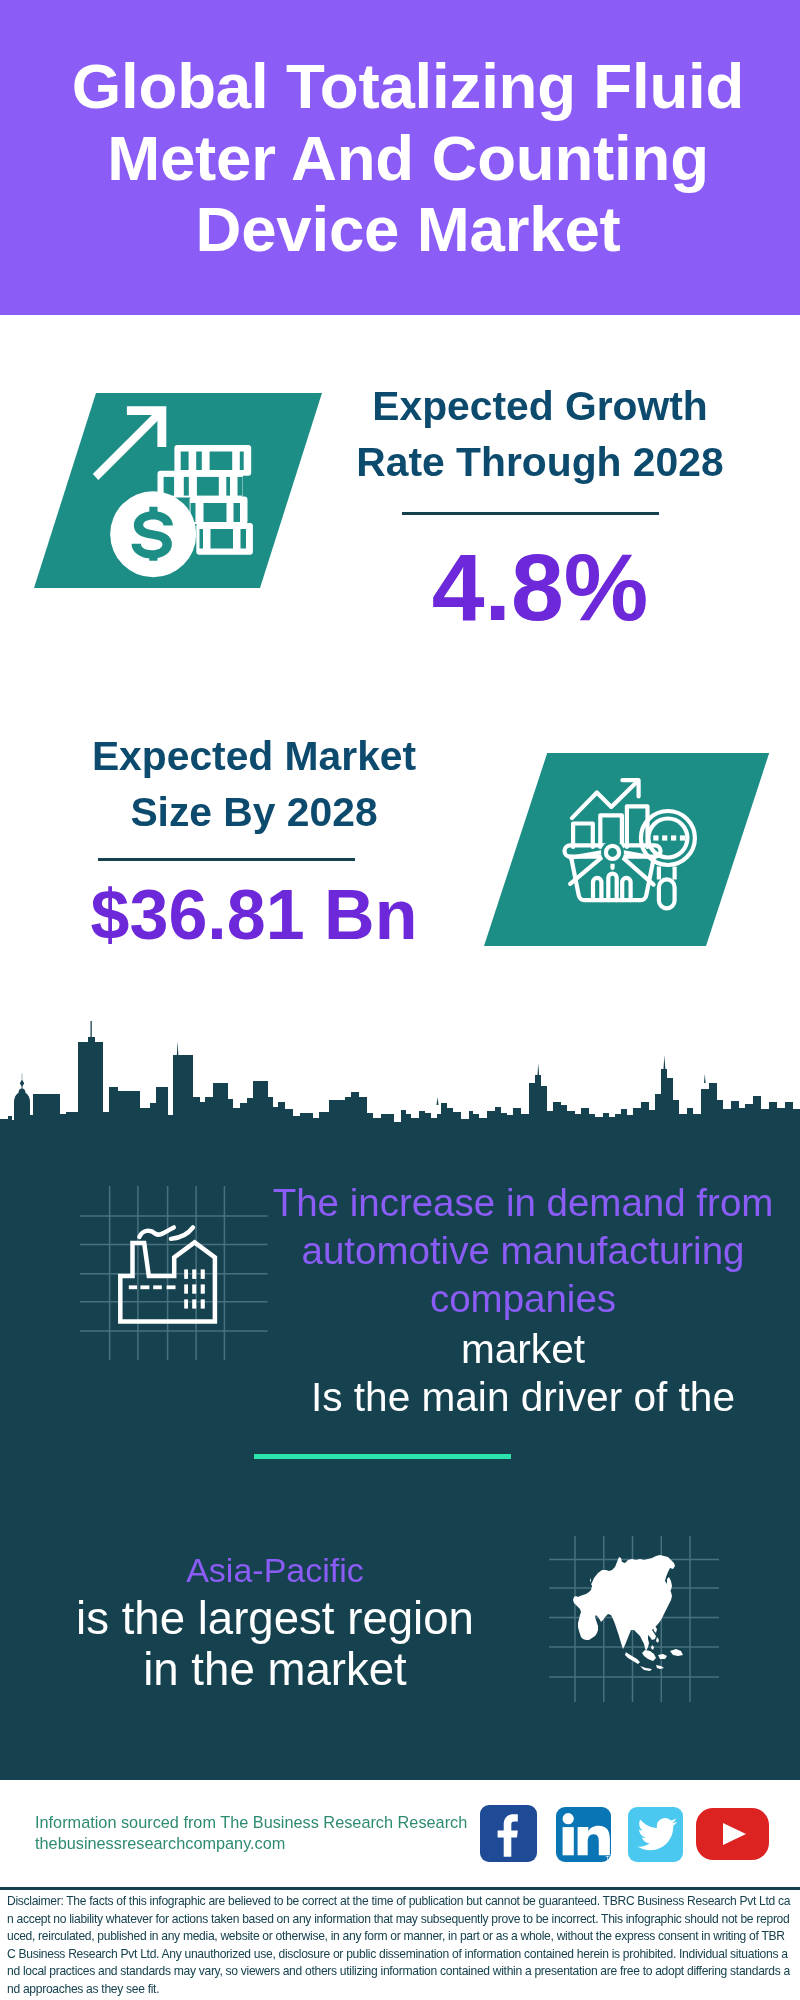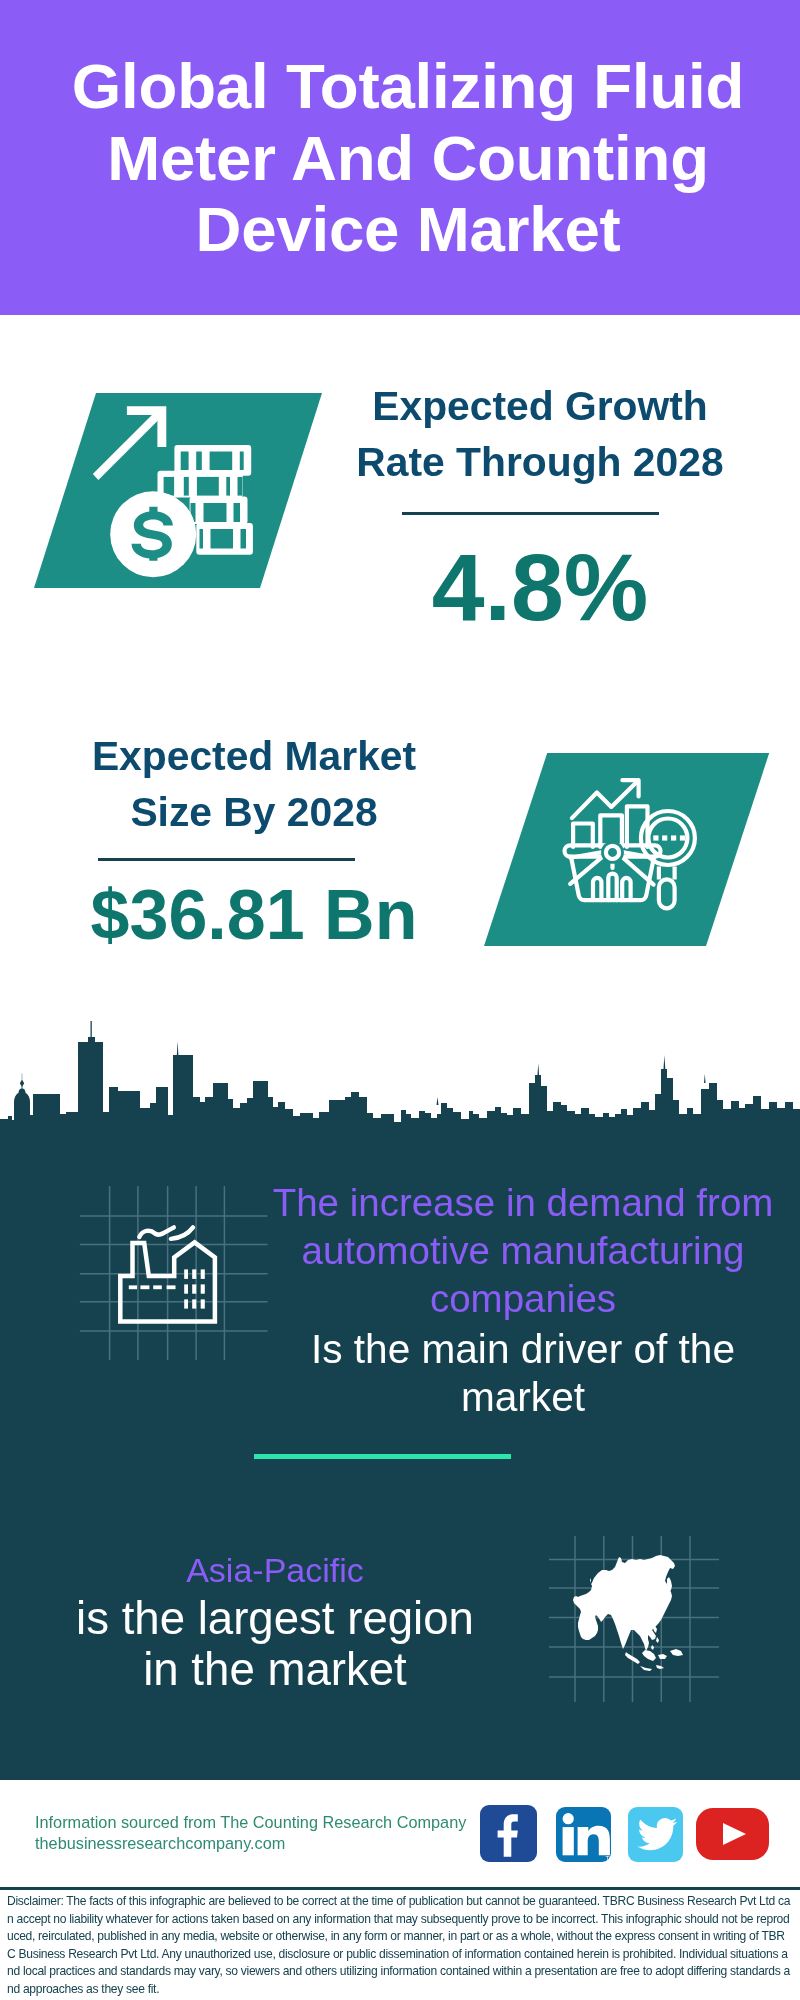--- a/index.html
+++ b/index.html
@@ -10,21 +10,21 @@
   .hdr{position:absolute;left:0;top:0;width:800px;height:315px;background:#8b5cf6;}
   .hdr h1{position:absolute;left:48px;top:50px;margin:0;color:#fff;font-size:63.6px;
           line-height:71.5px;font-weight:bold;text-align:center;width:720px;letter-spacing:-0.2px;}
 
   
   .para{position:absolute;}
   .para svg{display:block;}
   .stat-head{position:absolute;color:#0c4a6e;font-weight:bold;font-size:40.8px;
              line-height:56px;text-align:center;}
   .rule{position:absolute;height:3px;background:#16424f;}
-  .stat-val{position:absolute;color:#0f766e;font-weight:bold;font-size:95px;
+  .stat-val{position:absolute;color:#6d28d9;font-weight:bold;font-size:95px;
             line-height:95px;text-align:center;letter-spacing:0px;}
 
   
   .band{position:absolute;left:0;width:800px;background:#16424f;}
   .skyline{position:absolute;left:0;display:block;}
 
   .dtxt{position:absolute;text-align:center;color:#fff;font-size:40.6px;line-height:47.5px;}
   .dtxt.hl{color:#8b5cf6;font-weight:normal;font-size:38.5px;line-height:48px;}
   .greenrule{position:absolute;height:5px;background:#2ce5ad;}
   .src{position:absolute;color:#2e8b72;font-size:16.3px;line-height:21px;}
@@ -189,42 +189,42 @@
       <rect x="113.2" y="103.4" width="4.1" height="9.3"></rect>
       <rect x="121.7" y="103.4" width="4.1" height="9.3"></rect>
       <rect x="105.2" y="118.4" width="3.8" height="9.2"></rect>
       <rect x="113.2" y="118.4" width="4.1" height="9.2"></rect>
       <rect x="121.7" y="118.4" width="4.1" height="9.2"></rect>
     </g>
   </svg>
 
   <div class="dtxt hl" style="left:272px;top:1179px;width:502px;">The increase in demand from automotive manufacturing companies</div>
   <div class="dtxt" style="left:272px;top:1326px;width:502px;">
+    <div>market</div>
     <div>Is the main driver of the</div>
-    <div>market</div>
   </div>
   <div class="greenrule" style="left:254px;top:1454px;width:257px;"></div>
 
   <div class="dtxt hl" style="left:24px;top:1546px;width:502px;font-size:34px;line-height:49px;">Asia-Pacific</div>
   <div class="dtxt" style="left:24px;top:1593px;width:502px;font-size:45.6px;line-height:51px;">
     <div>is the largest region</div>
     <div>in the market</div>
   </div>
 
   <svg style="position:absolute;left:549px;top:1528px;" width="183" height="178" viewBox="0 0 183 178">
     <g stroke="#48707f" stroke-width="1.5">
       <path d="M26,8 V174 M54.8,8 V174 M83.5,8 V174 M112.3,8 V174 M141,8 V174"></path>
       <path d="M0,31.5 H170 M0,60 H170 M0,89.5 H170 M0,119 H170 M0,149 H170"></path>
     </g>
     <path id="asiapath" fill="#fff" d="M42,57 L45,50 L49,45 L53,42 L57,42 L60,43 L63,42 L66,39 L68,34 L70,29 L72,30 L73,34 L76,35 L79,32 L83,31 L87,32 L91,31 L95,32 L99,31 L103,30 L107,28 L111,27 L115,28 L119,29 L122,32 L125,35 L126,38 L124,41 L121,40 L119,44 L117,49 L116,53 L118,56 L120,60 L122,64 L123,68 L122,72 L120,76 L118,80 L116,84 L114,88 L112,92 L109,96 L106,99 L103,102 L105,105 L107,108 L106,111 L103,112 L101,109 L99,107 L99,111 L100,115 L99,119 L97,123 L96,120 L95,116 L93,112 L91,108 L88,105 L85,102 L82,102 L80,107 L78,112 L76,117 L74,121 L72,115 L70,108 L68,102 L66,96 L64,91 L62,87 L59,86 L56,89 L54,92 L52,94 L51,92 L49,89 L47,87 L46,89 L47,92 L48,95 L49,98 L49,102 L48,105 L46,108 L43,110 L40,112 L37,112 L34,111 L32,109 L31,106 L30,103 L29,99 L29,95 L30,91 L31,87 L32,84 L31,81 L29,79 L27,77 L25,75 L24,72 L25,69 L27,68 L29,69 L31,68 L34,67 L37,66 L40,64 L42,62 L43,58 L42,55 L41,52 L42,50 Z"></path>
     <path id="asiaislands" fill="#fff" d="M120,49 L122,53 L123,58 L122,62 L120,64 L119,61 L118,56 L118,51 Z M115,66 L117,69 L119,73 L118,76 L116,74 L114,70 Z M112,78 L114,80 L113,83 L111,81 Z M106,98 L108,101 L107,105 L105,103 L104,100 Z M108,109 L110,112 L109,115 L107,113 Z M103,117 L105,119 L104,122 L102,120 Z M78,125 L83,128 L88,131 L91,134 L89,136 L84,133 L79,130 L76,127 Z M96,122 L101,123 L105,126 L107,130 L104,133 L99,131 L95,128 L93,125 Z M109,127 L114,126 L118,128 L116,131 L111,131 Z M121,123 L127,121 L132,123 L134,127 L129,128 L124,127 Z M91,138 L97,140 L103,141 L101,143 L95,142 Z M107,137 L112,138 L115,140 L111,141 L108,140 Z M77,124 L79,126 L78,129 L76,127 Z"></path>
   </svg>
 
   <div class="src" style="left:35px;top:1812px;width:440px;">
-    <div>Information sourced from The Counting Research Company</div>
+    <div>Information sourced from The Business Research Research</div>
     <a class="srclink" href="#">thebusinessresearchcompany.com</a>
   </div>
 
   <a class="social" href="#" style="left:480px;top:1805px;width:57px;height:57px;background:#1f4b96;">
     <svg viewBox="0 0 57 57" width="57" height="57">
         <path d="M23.7,51.7 V32.4 h-6.1 v-7.0 h6.1 v-5.9 c0,-6.9 4.1,-10.3 10.2,-10.3 h3.9 v7.4 h-3.3 c-2.7,0 -3.2,1.1 -3.2,3.2 v5.6 h6.5 l-0.8,7.0 h-5.7 V51.7 z" fill="#fff"></path>
       </svg>
   </a>
   <a class="social" href="#" style="left:556px;top:1807px;width:55px;height:55px;background:#0a75b4;">
     <svg viewBox="0 0 56 56" width="56" height="56">

